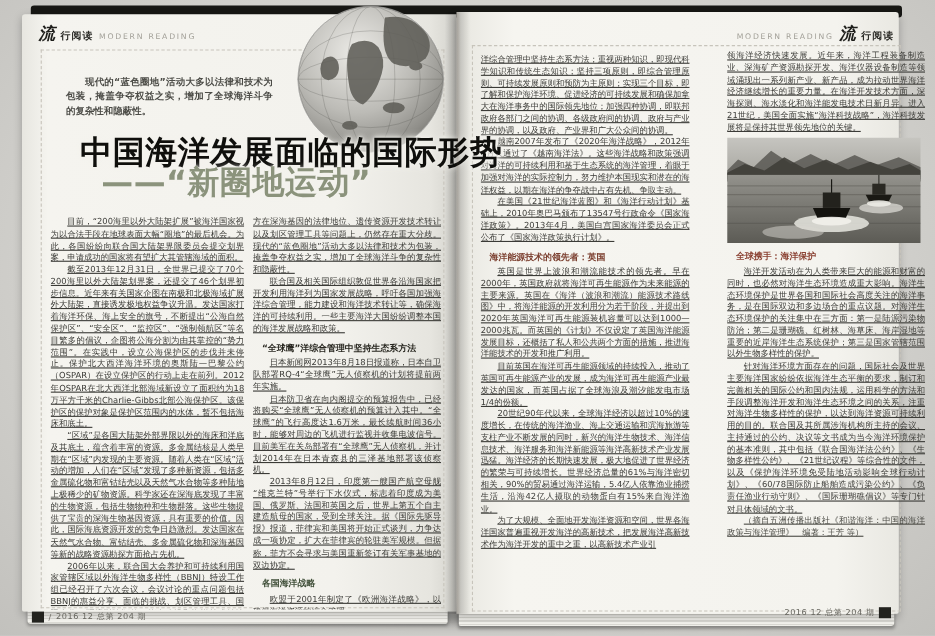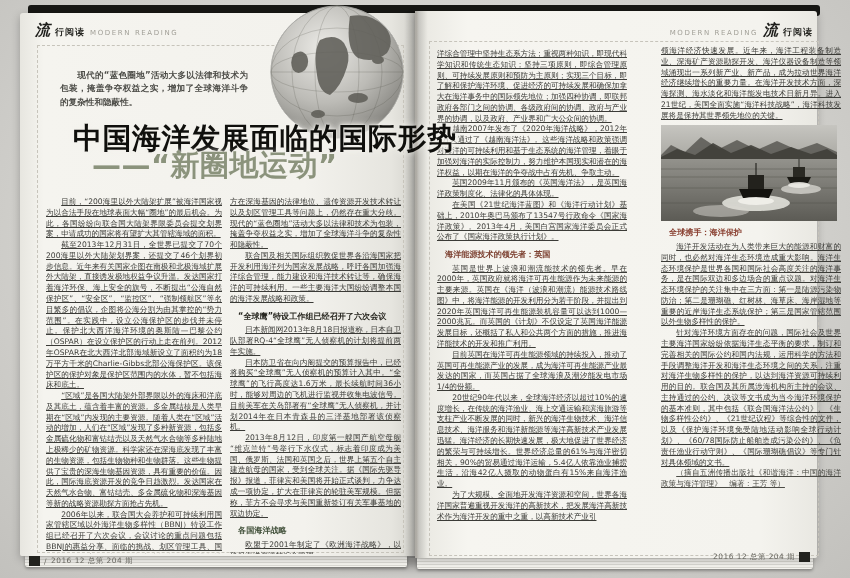--- a/index.html
+++ b/index.html
@@ -134,33 +134,32 @@
   <div class="col col-l1">
     <p>目前，“200海里以外大陆架扩展”被海洋国家视为以合法手段在地球表面大幅“圈地”的最后机会。为此，各国纷纷向联合国大陆架界限委员会提交划界案，申请成功的国家将有望扩大其管辖海域的面积。</p>
     <p>截至2013年12月31日，全世界已提交了70个200海里以外大陆架划界案，还提交了46个划界初步信息。近年来有关国家企图在南极和北极海域扩展外大陆架，直接诱发极地权益争议升温。发达国家打着海洋环保、海上安全的旗号，不断提出“公海自然保护区”、“安全区”、“监控区”、“强制领航区”等名目繁多的倡议，企图将公海分割为由其掌控的“势力范围”。在实践中，设立公海保护区的步伐并未停止。保护北大西洋海洋环境的奥斯陆—巴黎公约（OSPAR）在设立保护区的行动上走在前列。2012年OSPAR在北大西洋北部海域新设立了面积约为18万平方千米的Charlie-Gibbs北部公海保护区。该保护区的保护对象是保护区范围内的水体，暂不包括海床和底土。</p>
     <p>“区域”是各国大陆架外部界限以外的海床和洋底及其底土，蕴含着丰富的资源。多金属结核是人类早期在“区域”内发现的主要资源。随着人类在“区域”活动的增加，人们在“区域”发现了多种新资源，包括多金属硫化物和富钴结壳以及天然气水合物等多种陆地上极稀少的矿物资源。科学家还在深海底发现了丰富的生物资源，包括生物物种和生物群落。这些生物提供了宝贵的深海生物基因资源，具有重要的价值。因此，国际海底资源开发的竞争日趋激烈。发达国家在天然气水合物、富钴结壳、多金属硫化物和深海基因等新的战略资源勘探方面抢占先机。</p>
     <p>2006年以来，联合国大会养护和可持续利用国家管辖区域以外海洋生物多样性（BBNJ）特设工作组已经召开了六次会议，会议讨论的重点问题包括BBNJ的惠益分享、面临的挑战、划区管理工具、国际合作、环境影响评估、能力建设和海洋技术转让等。目前，有关各</p>
   </div>
 
   <div class="col col-l2">
     <p class="cont">方在深海基因的法律地位、遗传资源开发技术转让以及划区管理工具等问题上，仍然存在重大分歧。现代的“蓝色圈地”活动大多以法律和技术为包装，掩盖争夺权益之实，增加了全球海洋斗争的复杂性和隐蔽性。</p>
     <p>联合国及相关国际组织敦促世界各沿海国家把开发利用海洋列为国家发展战略，呼吁各国加强海洋综合管理，能力建设和海洋技术转让等，确保海洋的可持续利用。一些主要海洋大国纷纷调整本国的海洋发展战略和政策。</p>
-    <h4 class="h-dark">“全球鹰”特设工作组已经召开了六次会议</h4>
+    <h4 class="h-dark">“全球鹰”洋综合管理中坚持生态系方法</h4>
     <p>日本新闻网2013年8月18日报道称，日本自卫队部署RQ-4“全球鹰”无人侦察机的计划将提前两年实施。</p>
     <p>日本防卫省在向内阁提交的预算报告中，已经将购买“全球鹰”无人侦察机的预算计入其中。“全球鹰”的飞行高度达1.6万米，最长续航时间36小时，能够对周边的飞机进行监视并收集电波信号。目前美军在关岛部署有“全球鹰”无人侦察机，并计划2014年在日本青森县的三泽基地部署该侦察机。</p>
     <p>2013年8月12日，印度第一艘国产航空母舰“维克兰特”号举行下水仪式，标志着印度成为美国、俄罗斯、法国和英国之后，世界上第五个自主建造航母的国家，受到全球关注。据《国际先驱导报》报道，菲律宾和美国将开始正式谈判，力争达成一项协定，扩大在菲律宾的轮驻美军规模。但据称，菲方不会寻求与美国重新签订有关军事基地的双边协定。</p>
     <h4 class="h-green">各国海洋战略</h4>
     <p>欧盟于2001年制定了《欧洲海洋战略》，以确保海洋资源的综合管理。</p>
 
   </div>
 
   <div class="col col-r1">
     <p class="cont">洋综合管理中坚持生态系方法；重视两种知识，即现代科学知识和传统生态知识；坚持三项原则，即综合管理原则、可持续发展原则和预防为主原则；实现三个目标，即了解和保护海洋环境、促进经济的可持续发展和确保加拿大在海洋事务中的国际领先地位；加强四种协调，即联邦政府各部门之间的协调、各级政府间的协调、政府与产业界的协调，以及政府、产业界和广大公众间的协调。</p>
     <p>越南2007年发布了《2020年海洋战略》，2012年5月又通过了《越南海洋法》。这些海洋战略和政策强调对海洋的可持续利用和基于生态系统的海洋管理，着眼于加强对海洋的实际控制力，努力维护本国现实和潜在的海洋权益，以期在海洋的争夺战中占有先机、争取主动。</p>
-    <p>英国2009年11月颁布的《英国海洋法》，是英国海洋政策制度化、法律化的具体体现。</p>
     <p>在美国《21世纪海洋蓝图》和《海洋行动计划》基础上，2010年奥巴马颁布了13547号行政命令《国家海洋政策》。2013年4月，美国白宫国家海洋委员会正式公布了《国家海洋政策执行计划》。</p>
     <h4 class="h-maroon">海洋能源技术的领先者：英国</h4>
     <p>英国是世界上波浪和潮流能技术的领先者。早在2000年，英国政府就将海洋可再生能源作为未来能源的主要来源。英国在《海洋（波浪和潮流）能源技术路线图》中，将海洋能源的开发利用分为若干阶段，并提出到2020年英国海洋可再生能源装机容量可以达到1000—2000兆瓦。而英国的《计划》不仅设定了英国海洋能源发展目标，还概括了私人和公共两个方面的措施，推进海洋能技术的开发和推广利用。</p>
     <p>目前英国在海洋可再生能源领域的持续投入，推动了英国可再生能源产业的发展，成为海洋可再生能源产业最发达的国家，而英国占据了全球海浪及潮汐能发电市场1/4的份额。</p>
     <p>20世纪90年代以来，全球海洋经济以超过10%的速度增长，在传统的海洋渔业、海上交通运输和滨海旅游等支柱产业不断发展的同时，新兴的海洋生物技术、海洋信息技术、海洋服务和海洋新能源等海洋高新技术产业发展迅猛。海洋经济的长期快速发展，极大地促进了世界经济的繁荣与可持续增长。世界经济总量的61%与海洋密切相关，90%的贸易通过海洋运输，5.4亿人依靠渔业捕捞生活，沿海42亿人摄取的动物蛋白有15%来自海洋渔业。</p>
     <p>为了大规模、全面地开发海洋资源和空间，世界各海洋国家普遍重视开发海洋的高新技术，把发展海洋高新技术作为海洋开发的重中之重，以高新技术产业引</p>
   </div>
 
   <div class="col col-r2">
     <p class="cont">领海洋经济快速发展。近年来，海洋工程装备制造业、深海矿产资源勘探开发、海洋仪器设备制造等领域涌现出一系列新产业、新产品，成为拉动世界海洋经济继续增长的重要力量。在海洋开发技术方面，深海探测、海水淡化和海洋能发电技术日新月异。进入21世纪，美国全面实施“海洋科技战略”，海洋科技发展将是保持其世界领先地位的关键。</p>

